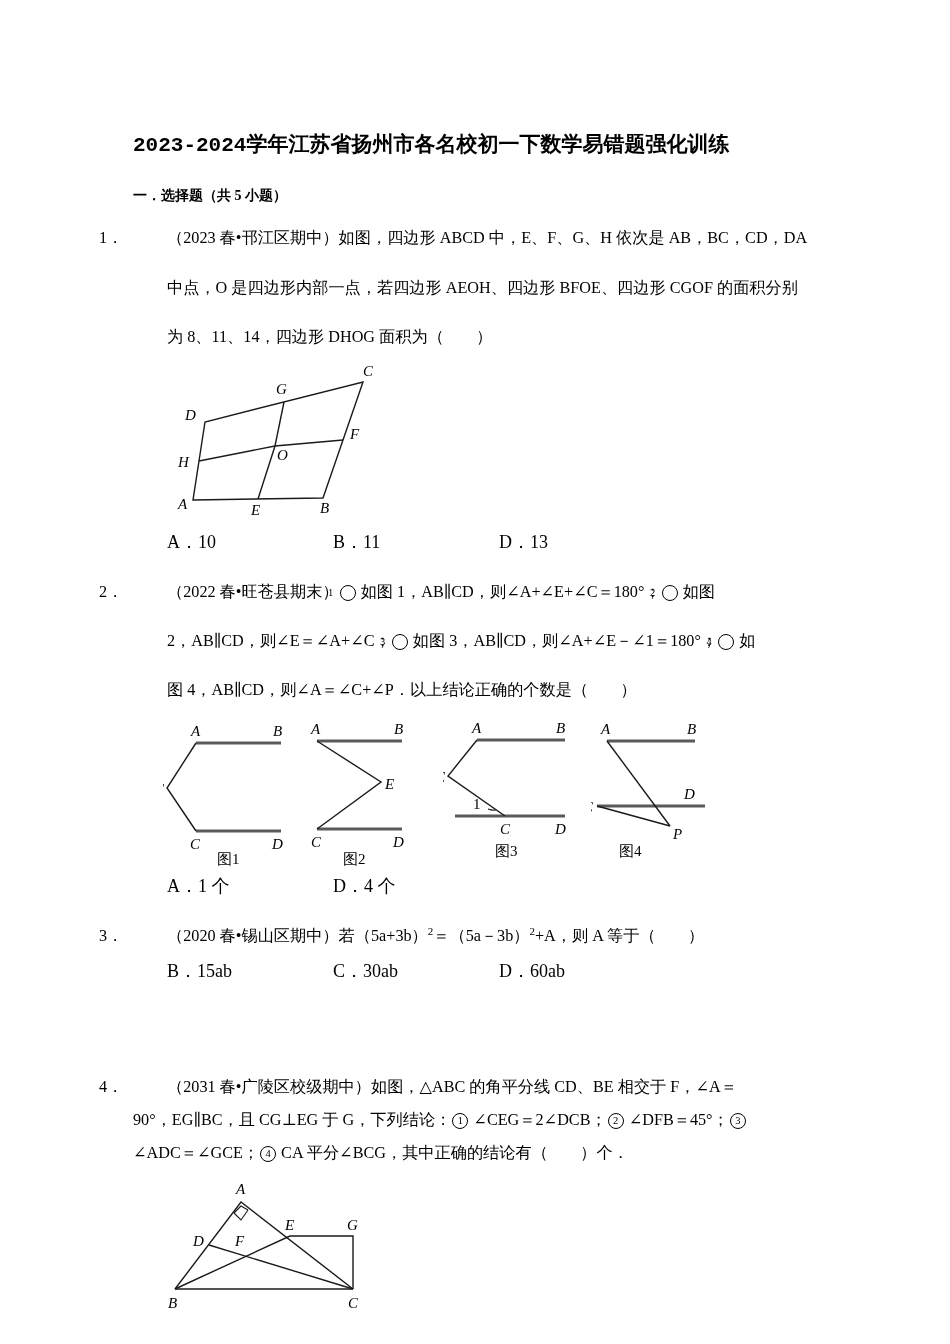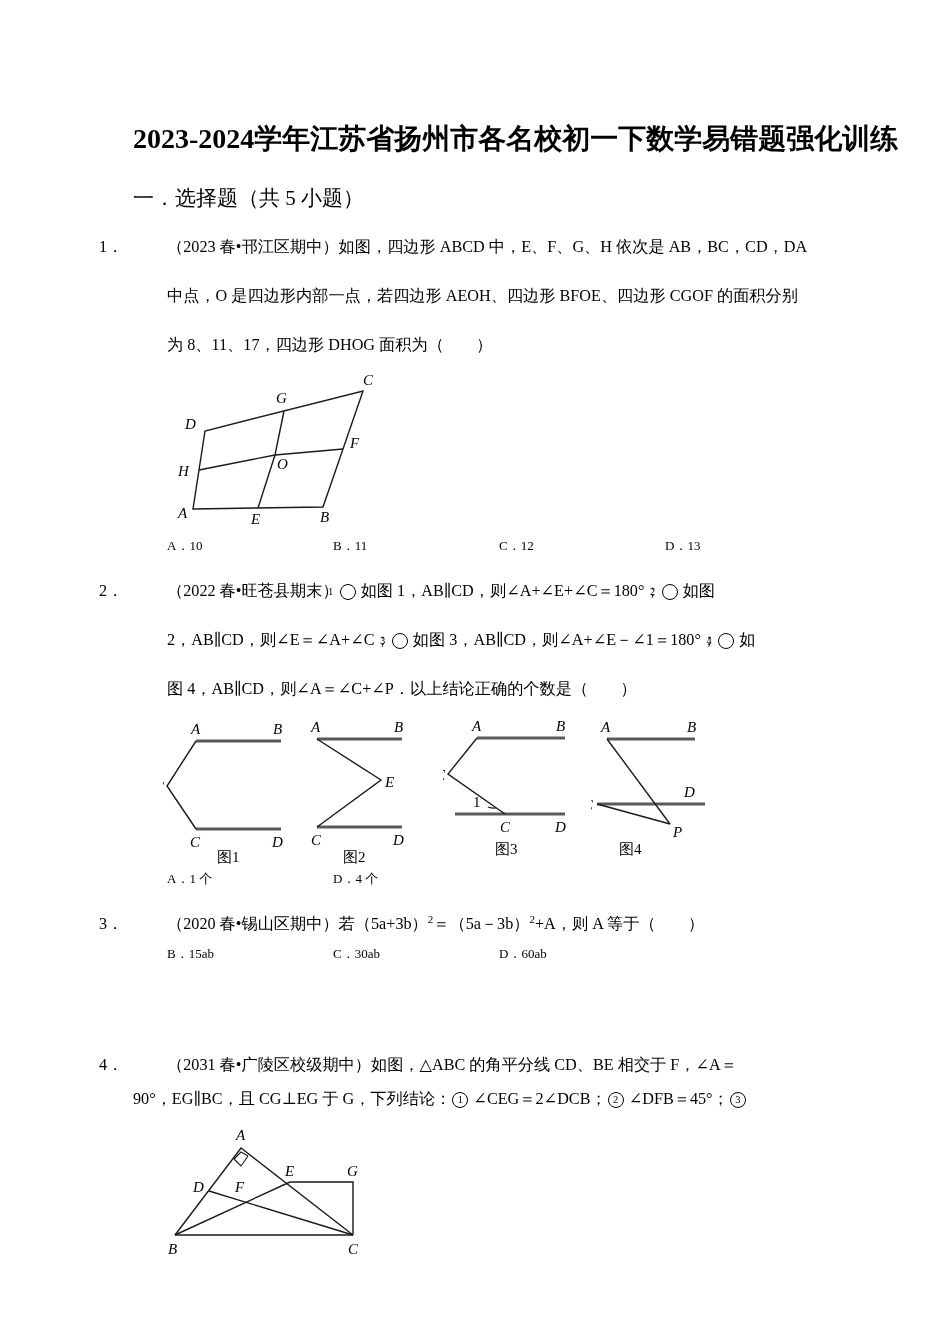--- a/index.html
+++ b/index.html
@@ -22,30 +22,31 @@
     height: 1344px;
     background: #fff;
   }
   .content {
     position: absolute;
     left: 133px;
     top: 118px;
     width: 690px;
   }
   h1.doc-title {
-    font-size: 28px;
+    font-size: 21px;
     font-weight: bold;
-    margin: 3px 0 26px 0;
+    margin: 14px 0 26px 0;
     letter-spacing: 0px;
     line-height: 1.3;
     white-space: nowrap;
+    font-family: Liberation Mono, monospace;
   }
   .section-head {
-    font-size: 21px;
-    font-weight: normal;
+    font-size: 14px;
+    font-weight: bold;
     margin: 0 0 14px 0;
     line-height: 1.5;
   }
   .q {
     margin: 0 0 4px 0;
   }
   .q-body {
     font-size: 16.2px;
     line-height: 2.05;
     text-align: justify;
@@ -68,21 +69,21 @@
     width: 14px;
     height: 14px;
     line-height: 13px;
     text-align: center;
     font-size: 10.5px;
     font-style: normal;
     vertical-align: 1px;
     margin: 0 1px;
   }
   .options {
-    font-size: 13px;
+    font-size: 18px;
     line-height: 2.0;
     padding-left: 34px;
     display: flex;
   }
   .options .opt {
     width: 166px;
     flex: 0 0 166px;
     white-space: nowrap;
   }
   .figwrap {
@@ -128,21 +129,21 @@
     <div class="section-head">一．选择题（共 5 小题）</div>
 
     <div class="q">
       <div class="q-body hang">
         <span class="qnum">1．</span><span>（2023 春•邗江区期中）</span><span>如图，四边形 ABCD 中，E、F、G、H 依次是 AB，BC，CD，DA</span>
       </div>
       <div class="q-body hang">
         <span class="qnum"></span><span>中点，O 是四边形内部一点，若四边形 AEOH、四边形 BFOE、四边形 CGOF 的面积分别</span>
       </div>
       <div class="q-body hang">
-        <span class="qnum"></span><span>为 8、11、17，四边形 DHOG 面积为（　　）</span>
+        <span class="qnum"></span><span>为 8、11、14，四边形 DHOG 面积为（　　）</span>
       </div>
 
       <div class="figwrap">
         <svg width="230" height="160" viewBox="0 0 230 160">
 
           <path class="ln" d="M30,140 L160,138 L200,22 L42,62 Z"></path>
 
           <path class="ln" d="M36,101 L112,86 L180,80"></path>
 
           <path class="ln" d="M95,139 L112,86 L121,42"></path>
@@ -154,21 +155,20 @@
           <text x="187" y="79">F</text>
           <text x="113" y="34">G</text>
           <text x="15" y="107">H</text>
           <text x="114" y="100">O</text>
         </svg>
       </div>
 
       <div class="options">
         <span class="opt">A．10</span>
         <span class="opt">B．11</span>
-        <span class="opt">C．12</span>
         <span class="opt">D．13</span>
       </div>
     </div>
 
     <div class="q">
       <div class="q-body hang">
         <span class="qnum">2．</span><span>（2022 春•旺苍县期末）</span><span><span class="circ">1</span> 如图 1，AB∥CD，则∠A+∠E+∠C＝180°；<span class="circ">2</span> 如图</span>
       </div>
       <div class="q-body hang">
         <span class="qnum"></span><span>2，AB∥CD，则∠E＝∠A+∠C；<span class="circ">3</span> 如图 3，AB∥CD，则∠A+∠E－∠1＝180°；<span class="circ">4</span> 如</span>
@@ -258,20 +258,23 @@
 
     <div class="spacer-q3"></div>
 
     <div class="q">
       <div class="q-body hang">
         <span class="qnum">4．</span><span>（2031 春•广陵区校级期中）</span><span>如图，△ABC 的角平分线 CD、BE 相交于 F，∠A＝</span>
       </div>
       <div class="q-body">
         <span>90°，EG∥BC，且 CG⊥EG 于 G，下列结论：<span class="circ">1</span> ∠CEG＝2∠DCB；<span class="circ">2</span> ∠DFB＝45°；<span class="circ">3</span></span>
       </div>
+      <div class="q-body">
+        <span>∠ADC＝∠GCE；<span class="circ">4</span> CA 平分∠BCG，其中正确的结论有（　　）个．</span>
+      </div>
 
       <div class="figwrap">
         <svg width="230" height="140" viewBox="0 0 230 140">
 
           <path class="ln" d="M12,113 L190,113"></path>
           <path class="ln" d="M12,113 L78,26 L190,113"></path>
 
           <path class="ln" d="M46,69 L190,113"></path>
           <path class="ln" d="M12,113 L127,60"></path>
 

